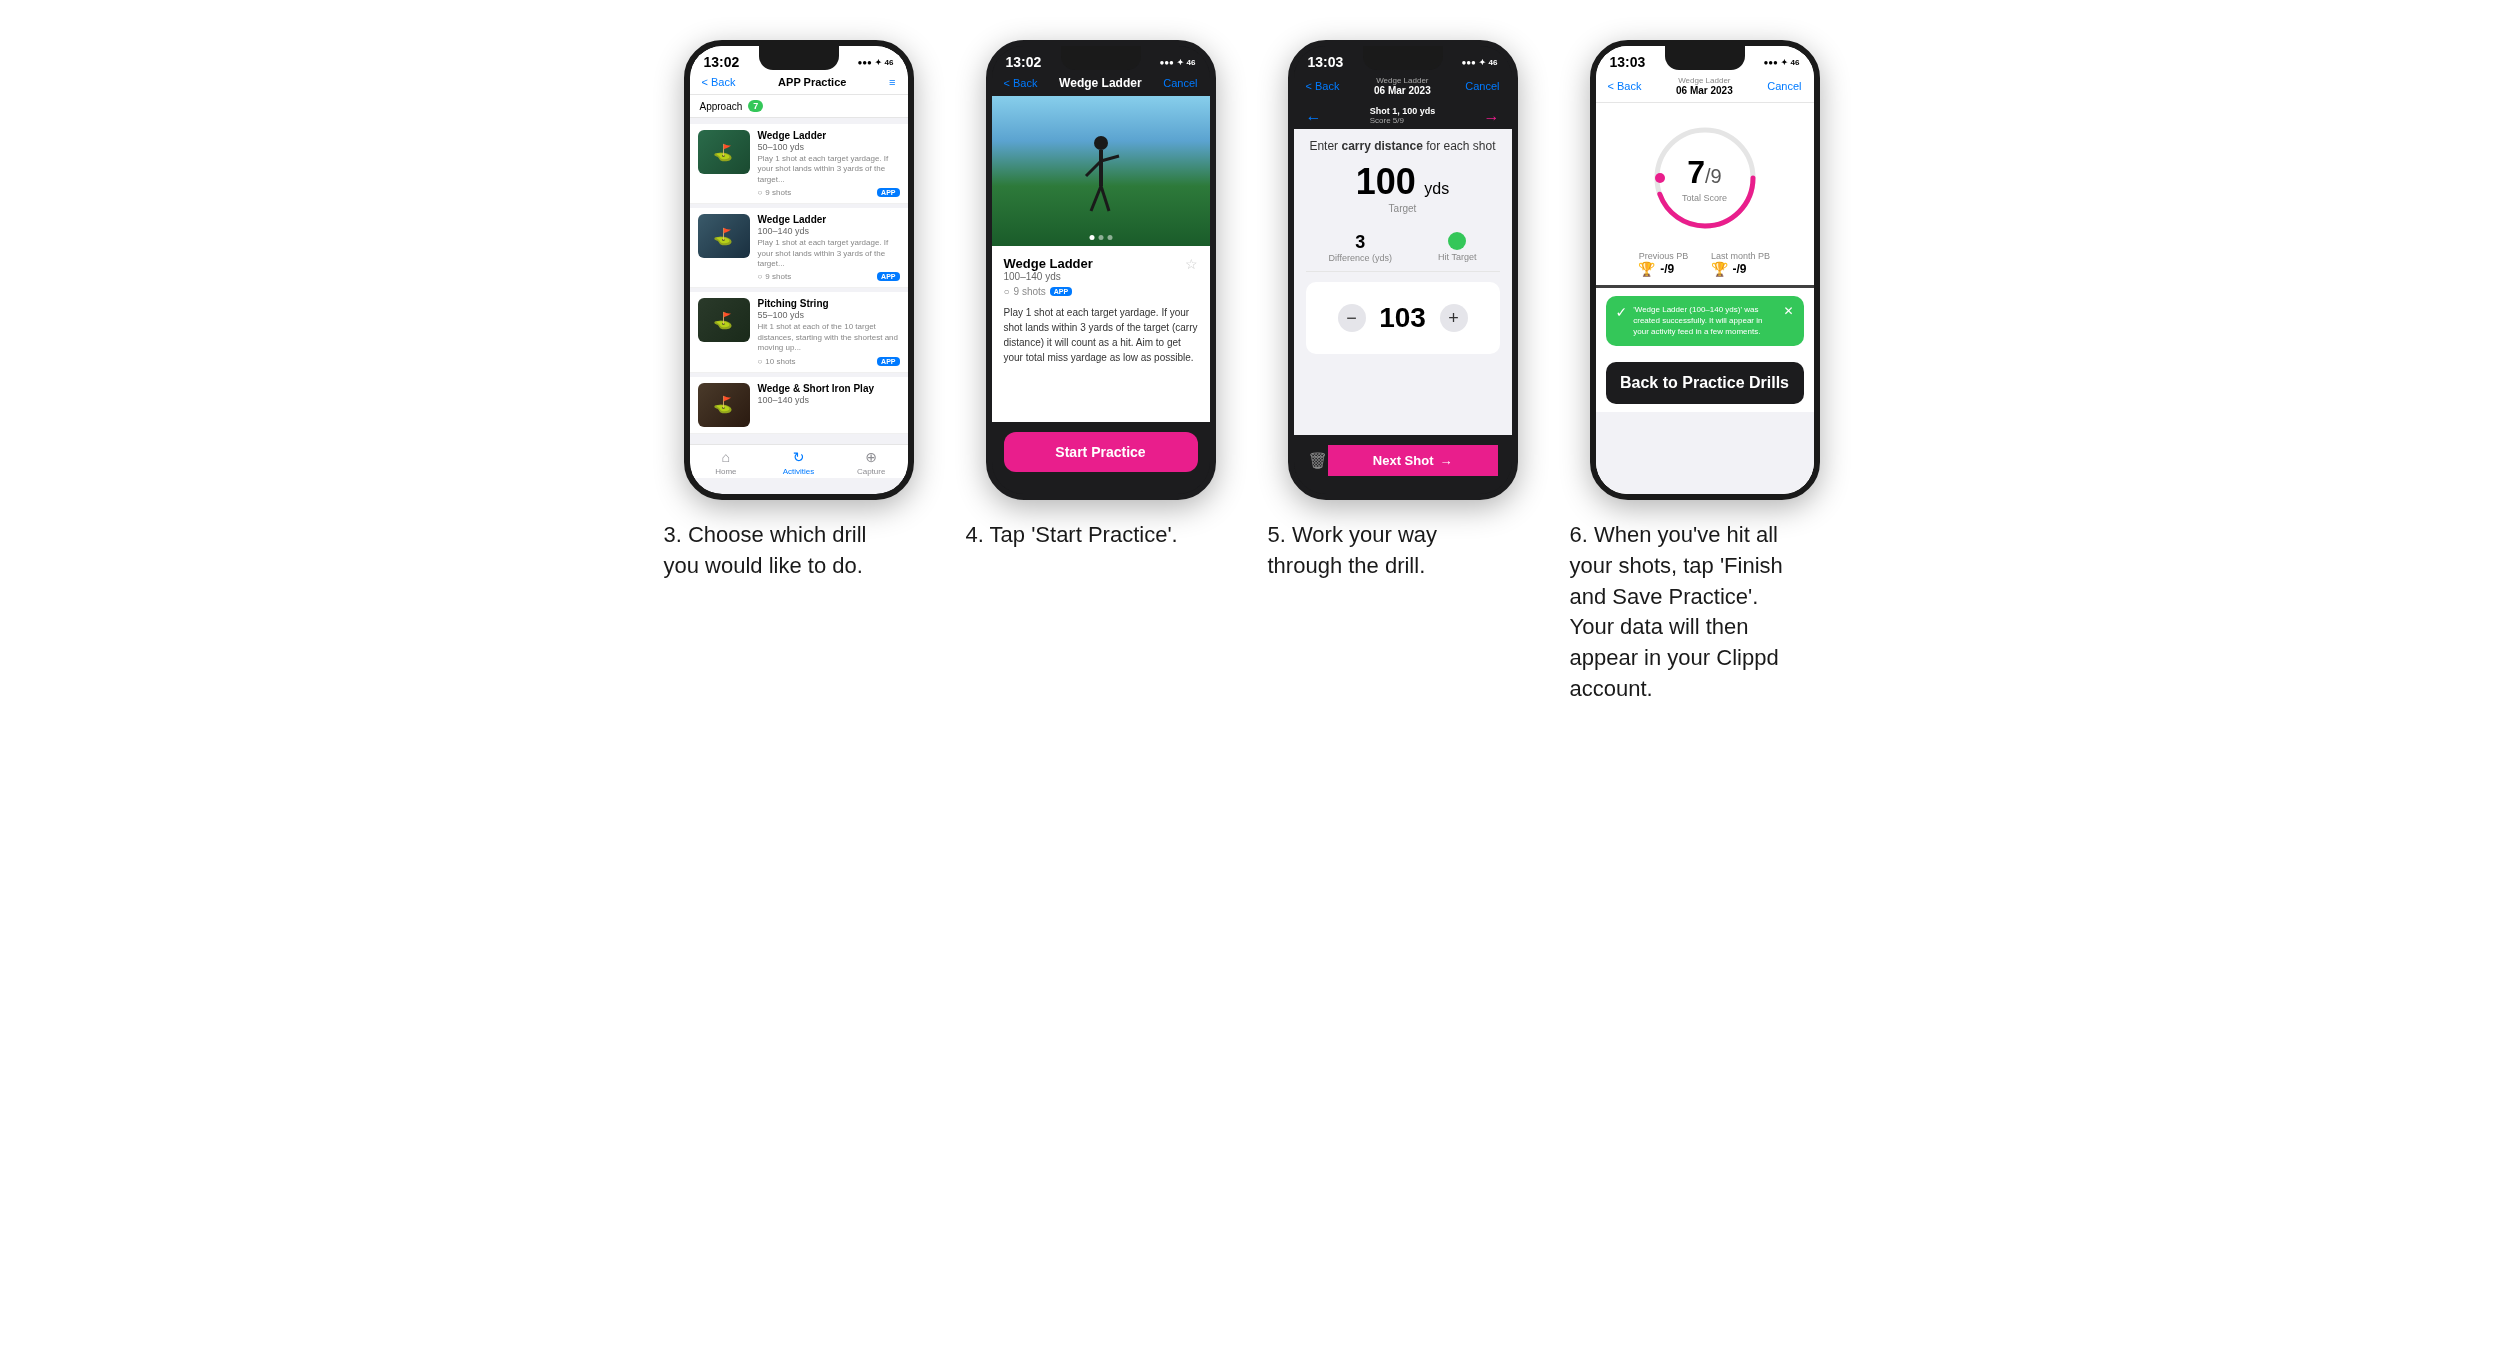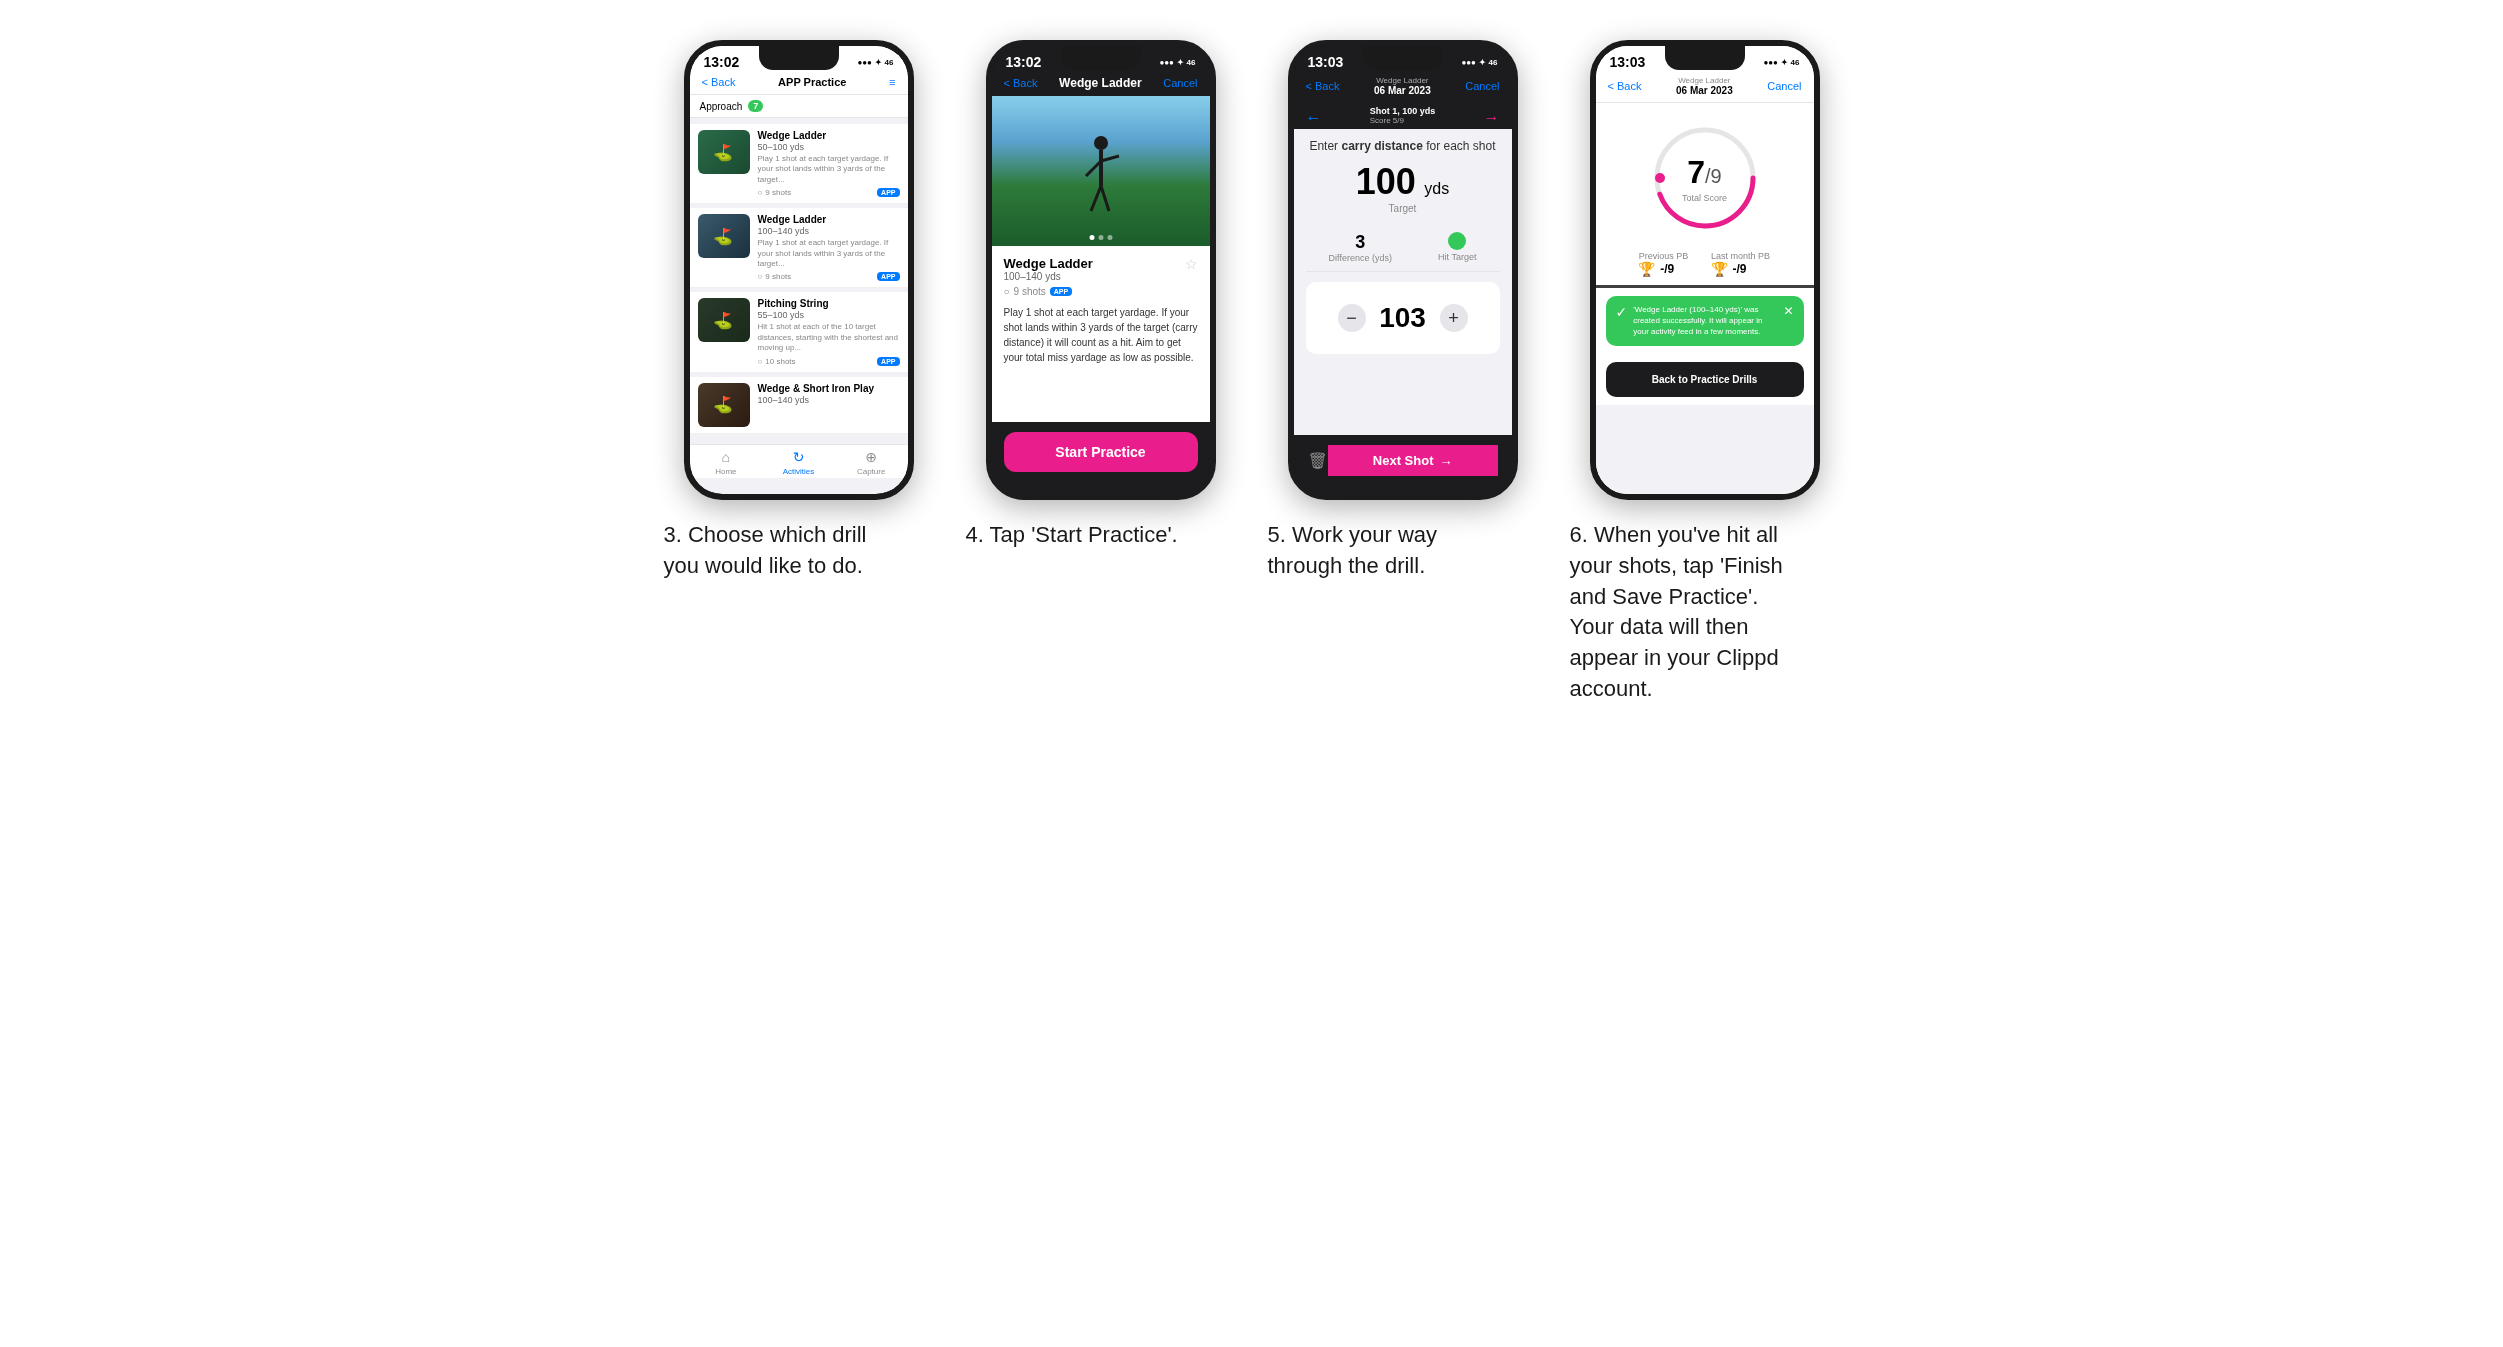--- a/index.html
+++ b/index.html
@@ -349,21 +349,21 @@
     }
     .success-toast-text { font-size: 8px; color: #fff; line-height: 1.4; flex: 1; }
     .success-toast-close { color: #fff; font-size: 12px; }
     .back-btn {
       background: #1c1c1e;
       color: #fff;
       margin: 8px 10px;
       border-radius: 10px;
       padding: 12px;
       text-align: center;
-      font-size: 10px;
+      font-size: 16px;
       font-weight: 600;
     }
     
     .caption {
       font-size: 22px;
       font-weight: 400;
       color: #1a1a1a;
       line-height: 1.4;
       max-width: 220px;
     }

